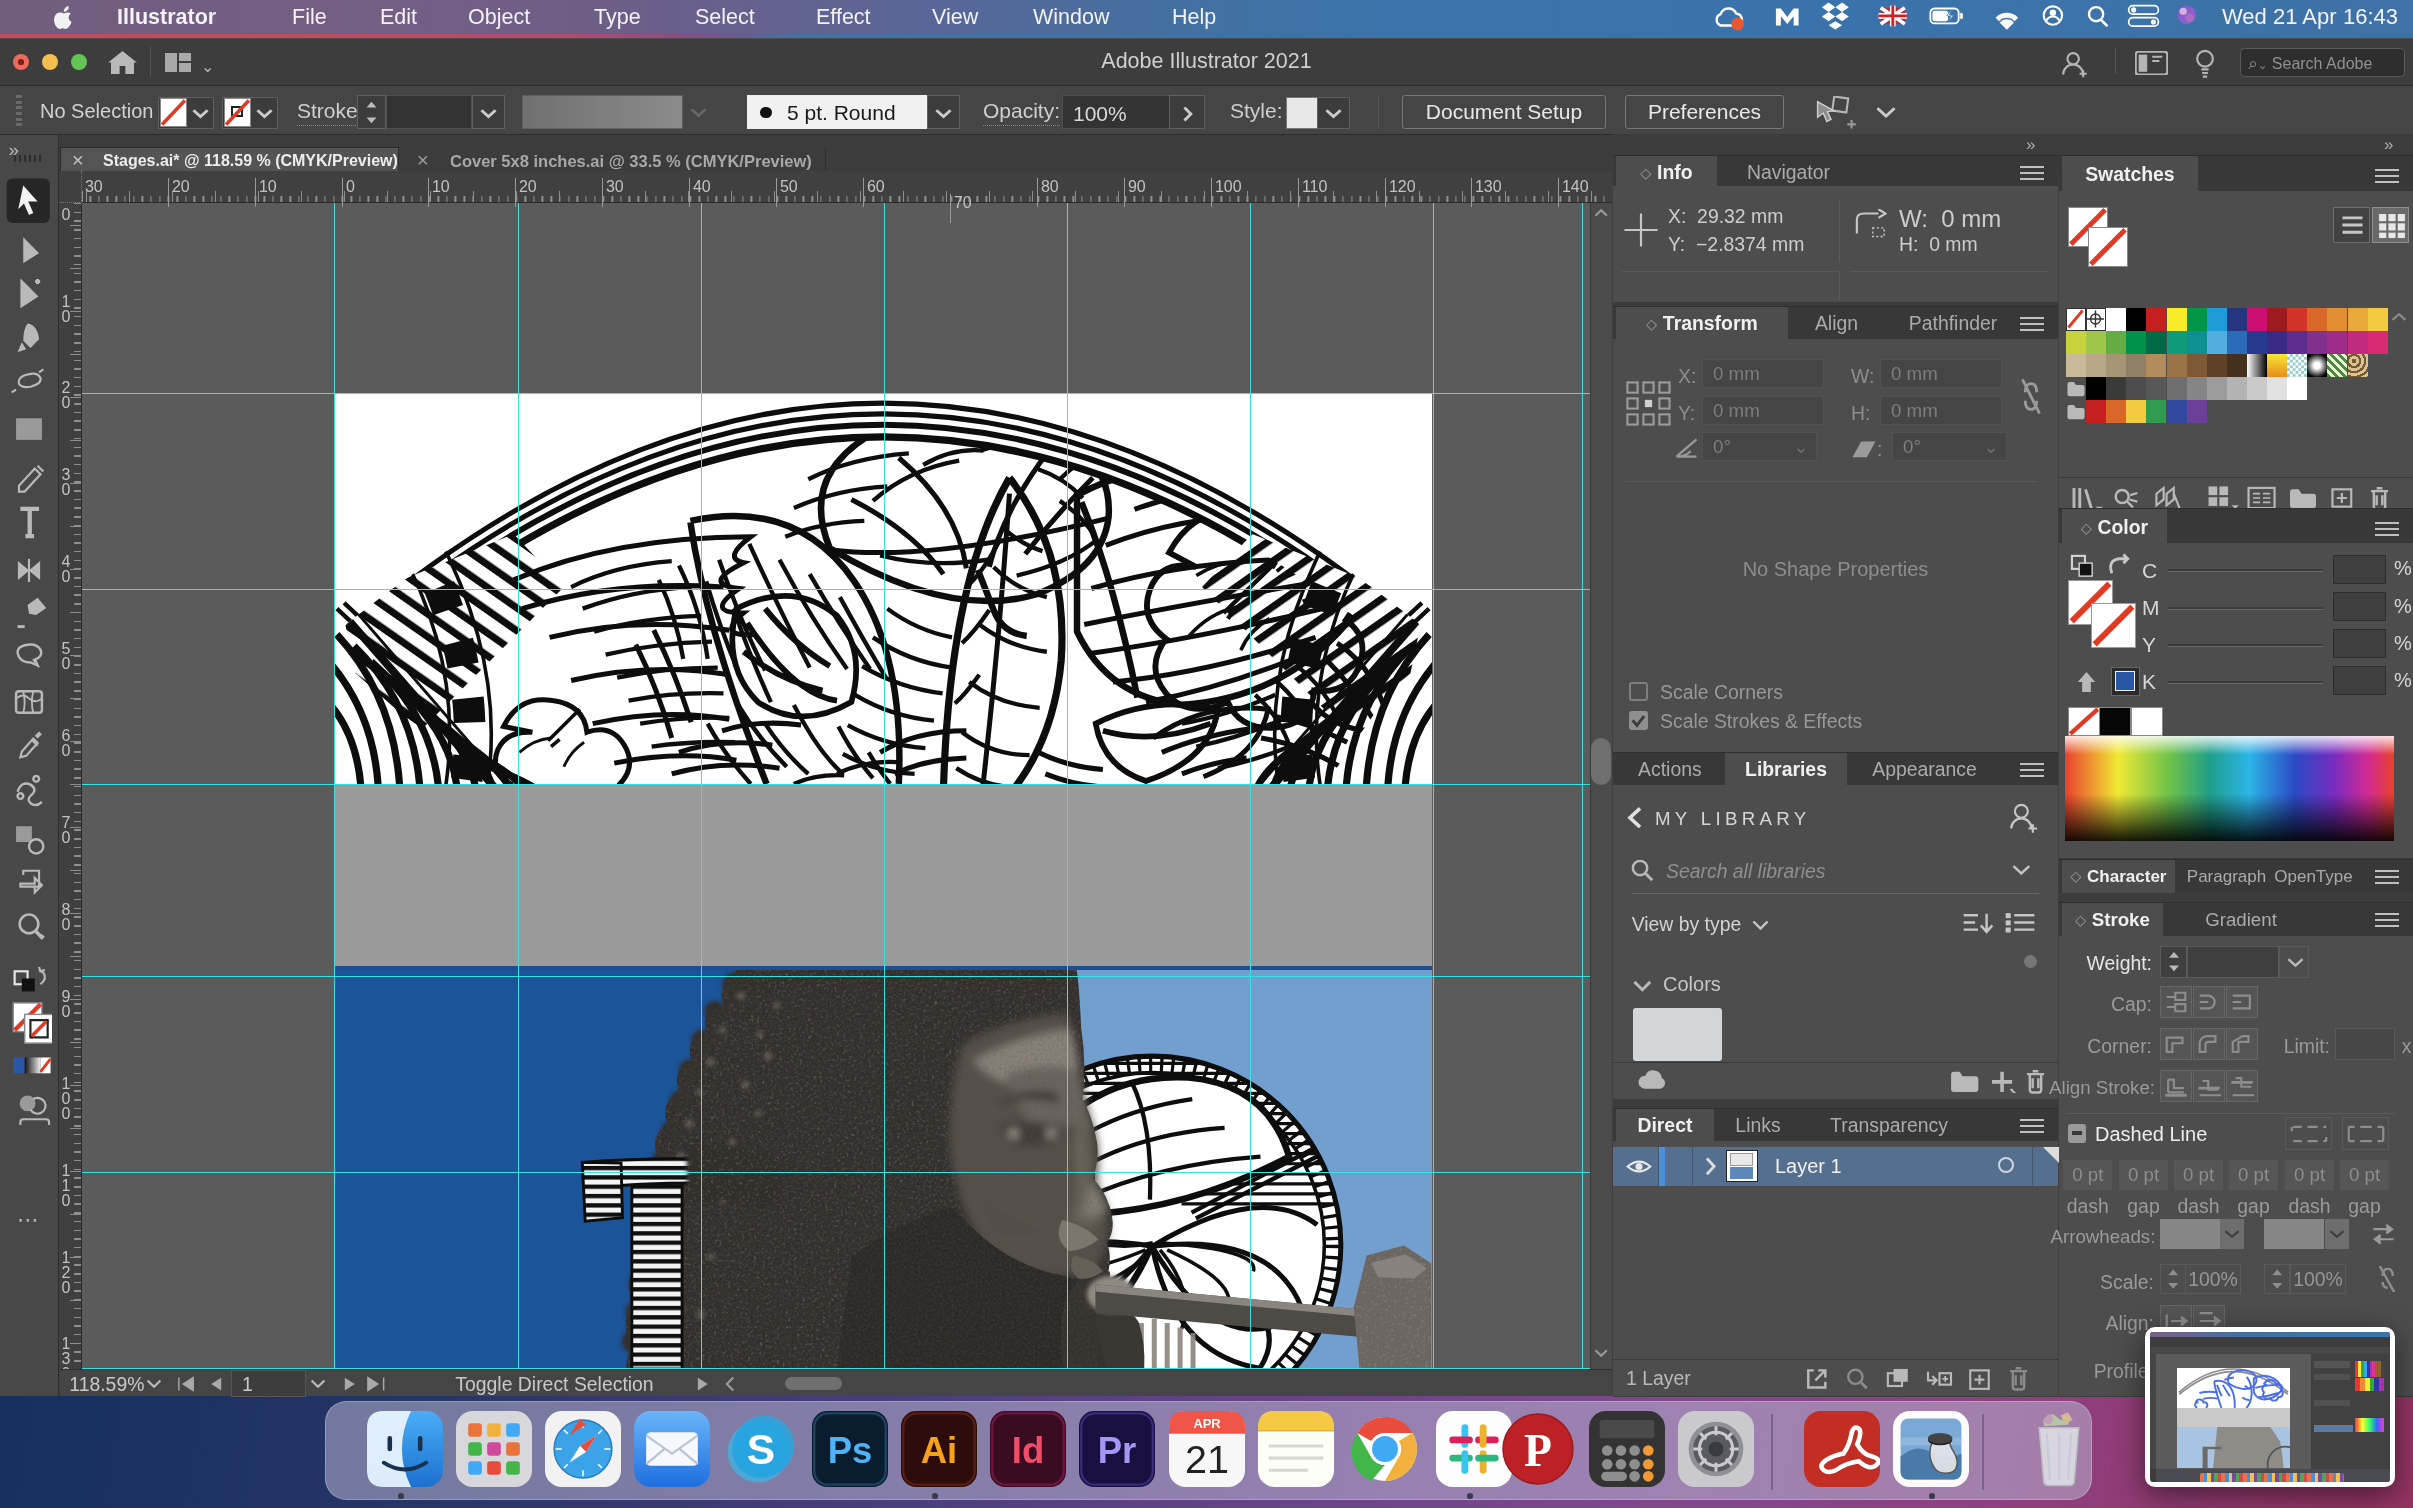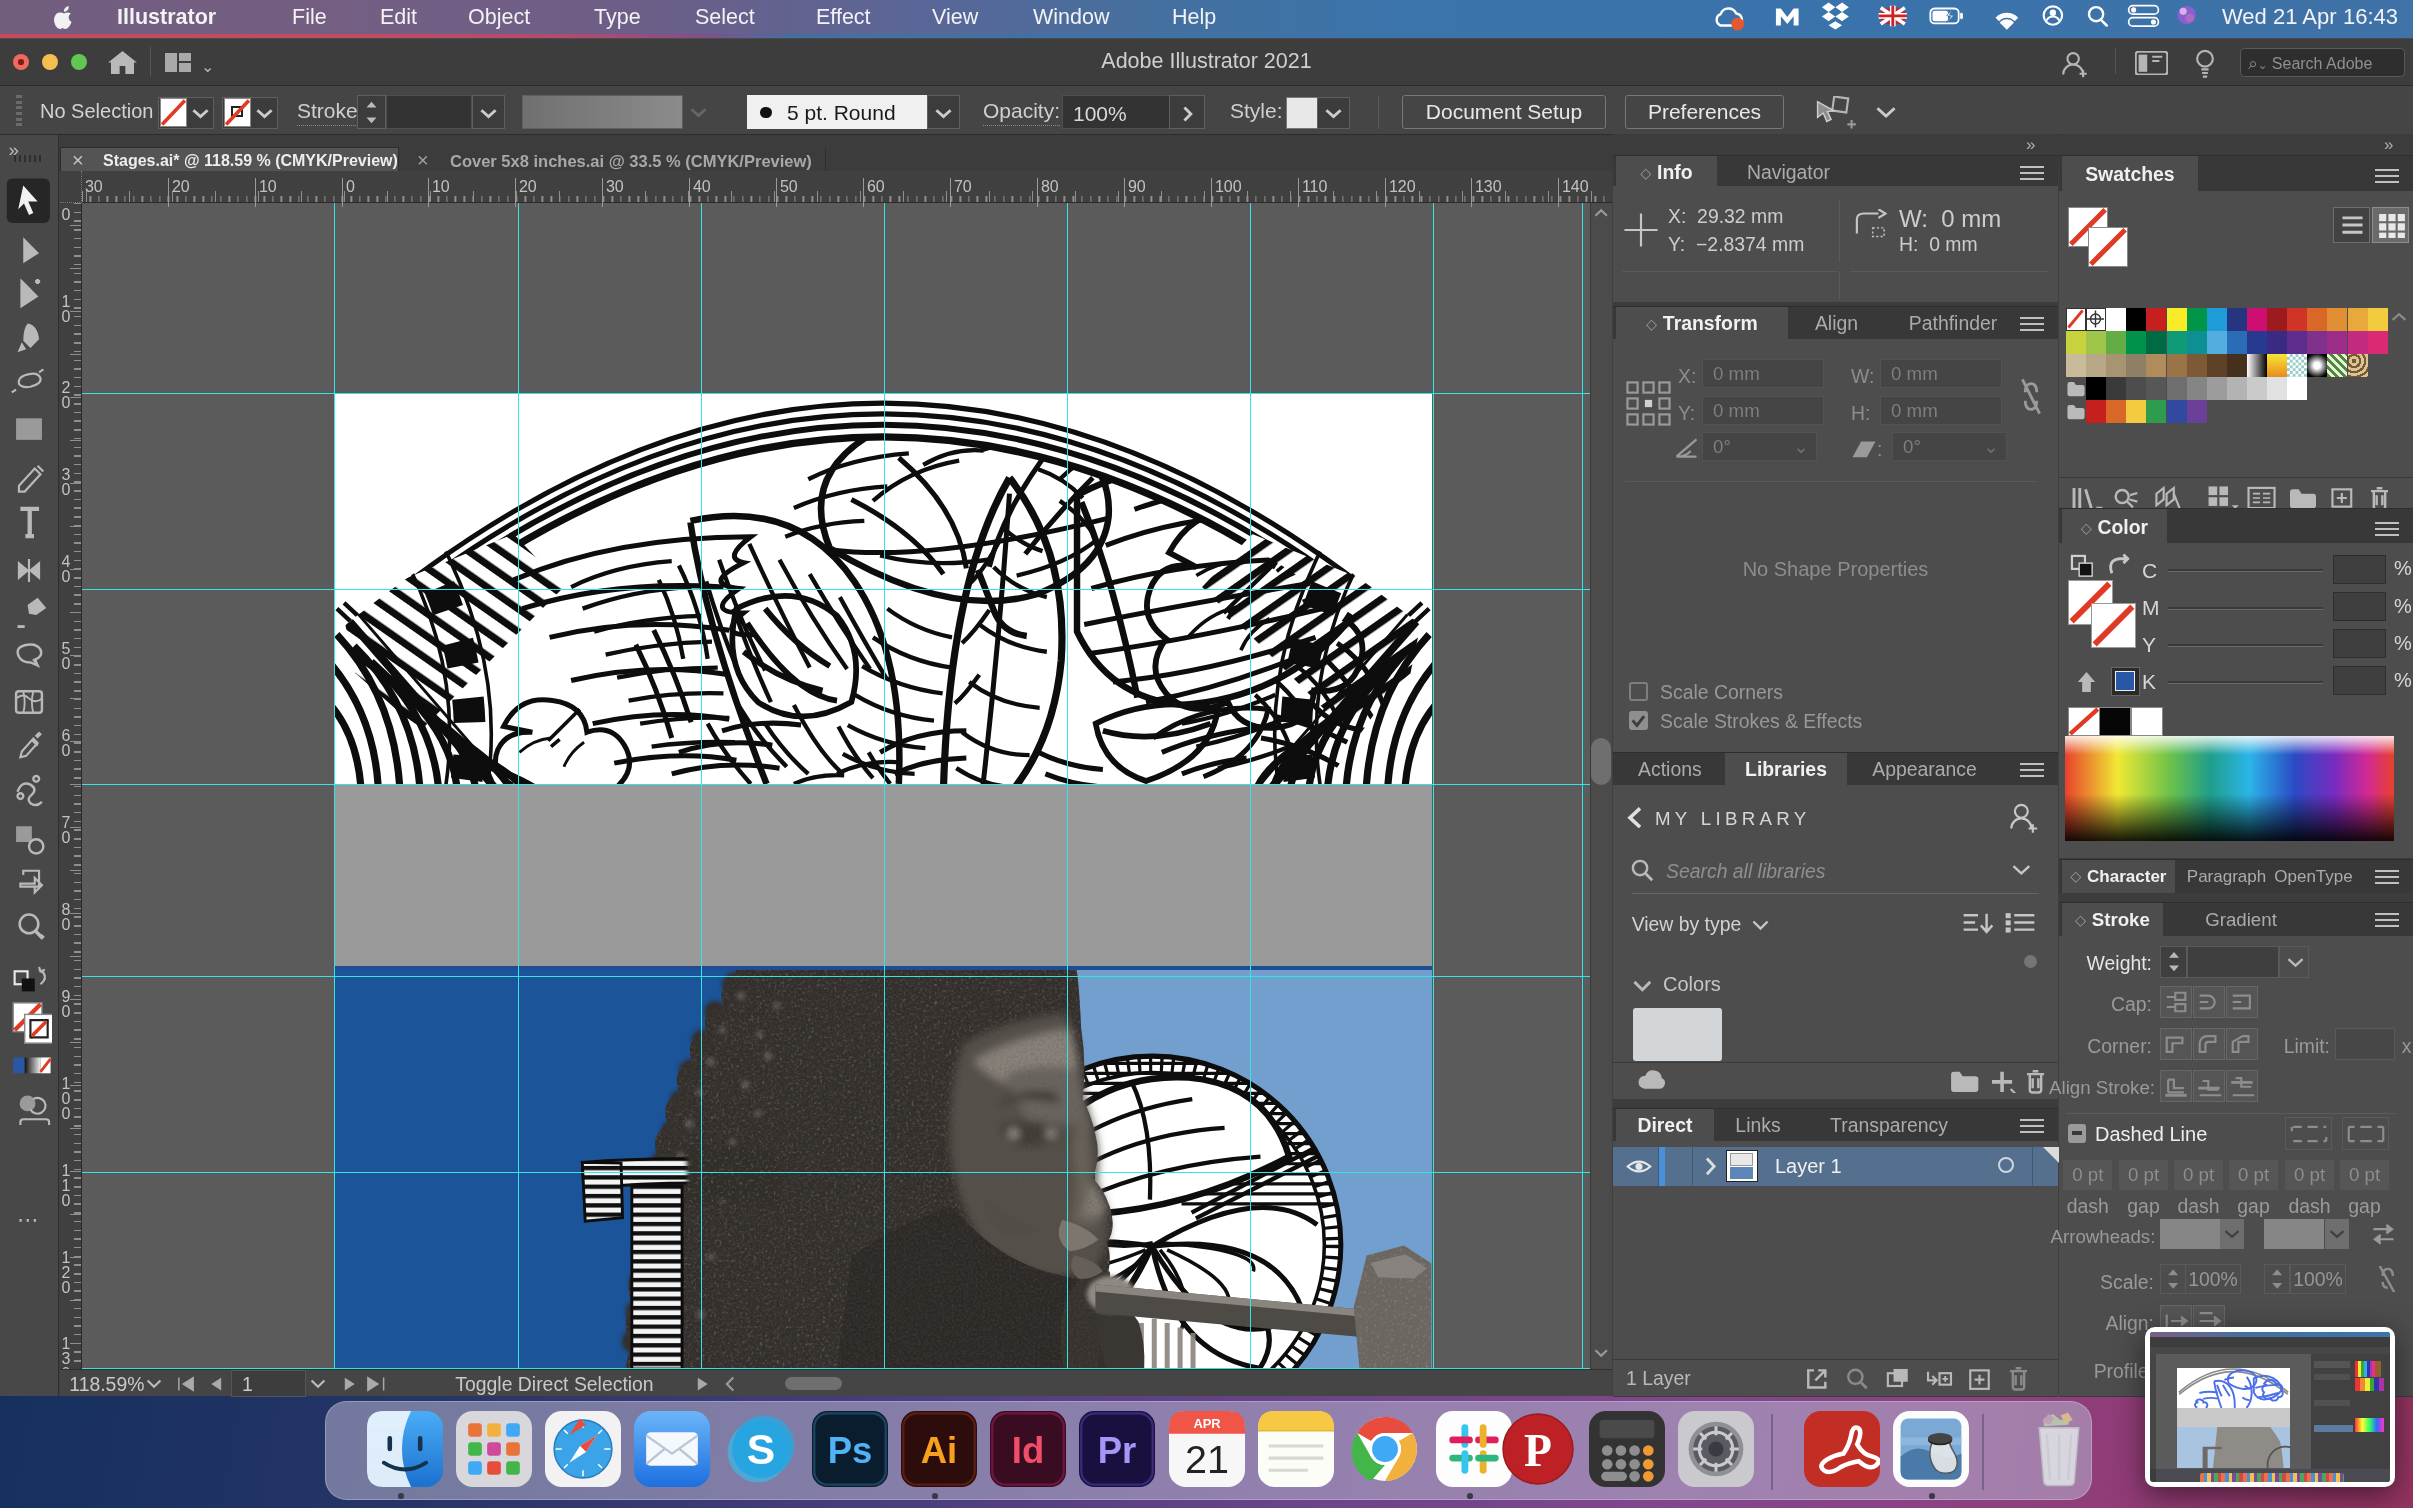--- a/index.html
+++ b/index.html
@@ -305,21 +305,21 @@
       <div class="rnum" style="left:21px;">30</div>
         <div class="rnum" style="left:108px;">20</div>
       <div class="rnum" style="left:195px;">10</div>
         <div class="rnum" style="left:282px;">0</div>
       <div class="rnum" style="left:368px;">10</div>
         <div class="rnum" style="left:455px;">20</div>
       <div class="rnum" style="left:542px;">30</div>
         <div class="rnum" style="left:629px;">40</div>
       <div class="rnum" style="left:716px;">50</div>
         <div class="rnum" style="left:803px;">60</div>
-      <div class="rnum" style="left:890px;">70</div>
+      <div class="rnum" style="left:890px;margin-top:16px;">70</div>
         <div class="rnum" style="left:977px;">80</div>
       <div class="rnum" style="left:1064px;">90</div>
         <div class="rnum" style="left:1151px;">100</div>
       <div class="rnum" style="left:1238px;">110</div>
         <div class="rnum" style="left:1325px;">120</div>
       <div class="rnum" style="left:1411px;">130</div>
         <div class="rnum" style="left:1498px;">140</div>
     </div>
     <div class="abs" id="vruler" style="left:0;top:32px;width:21.5px;height:1193px;background:#404040;border-right:0.7px solid #2a2a2a;">
       <div class="abs" style="right:0;top:0;width:6.5px;height:1193px;background-image:repeating-linear-gradient(180deg,#8f8f8f 0 1.4px,transparent 1.4px 8.7px);background-position-y:0px;"></div>

